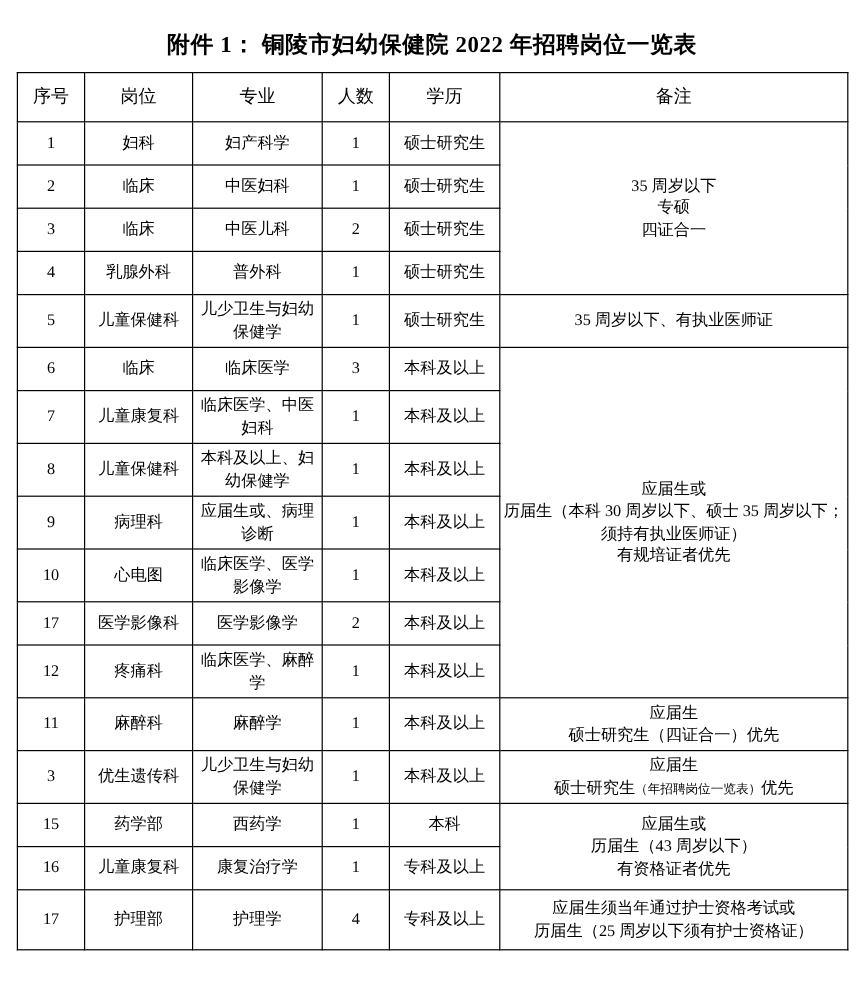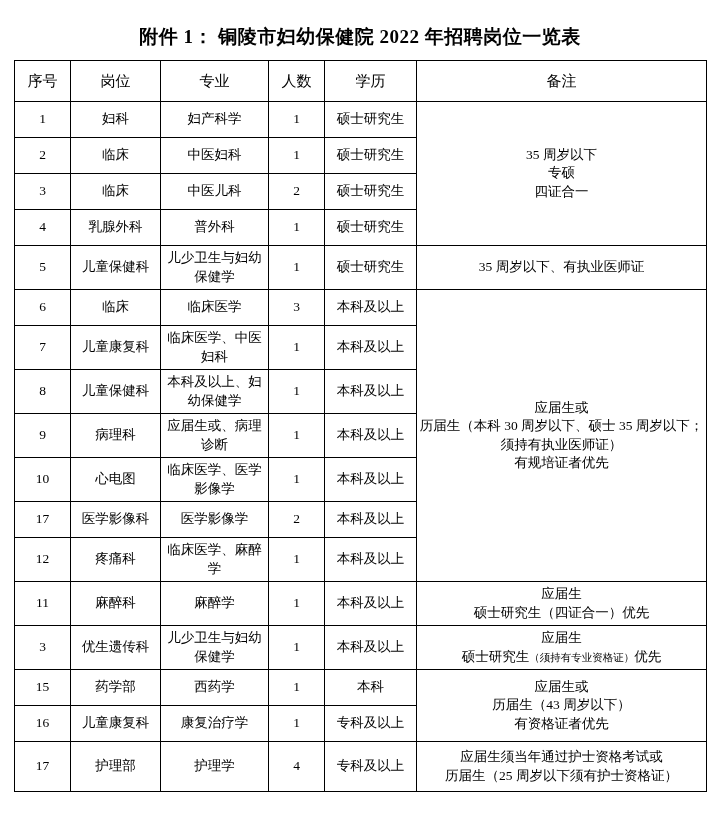--- a/index.html
+++ b/index.html
@@ -217,21 +217,21 @@
       </tr>
 
       <tr class="row-h2">
         <td>3</td>
         <td>优生遗传科</td>
         <td>儿少卫生与妇幼保健学</td>
         <td>1</td>
         <td>本科及以上</td>
         <td class="note">
           <span class="note-line">应届生</span>
-          <span class="note-line"><span>硕士研究生</span><span class="small">（须持有专业资格证）</span><span>优先</span></span>
+          <span class="note-line"><span>硕士研究生</span><span class="small">（年招聘岗位一览表）</span><span>优先</span></span>
         </td>
       </tr>
 
       <tr class="row-h">
         <td>15</td>
         <td>药学部</td>
         <td>西药学</td>
         <td>1</td>
         <td>本科</td>
         <td class="note" rowspan="2">

